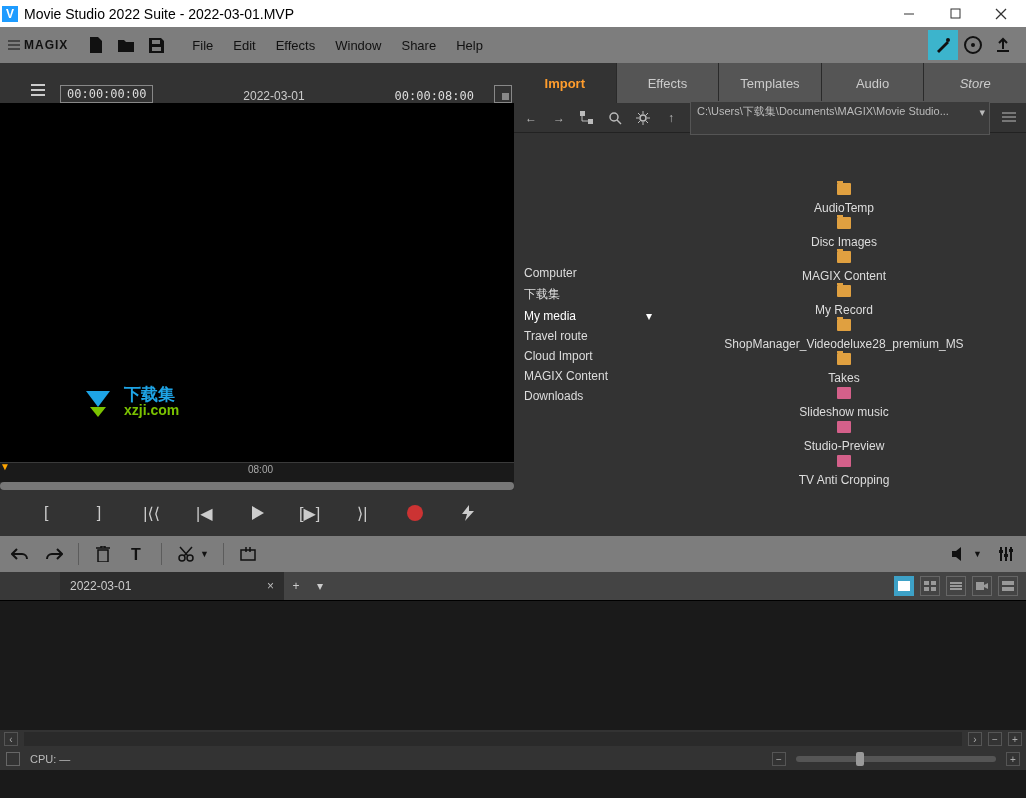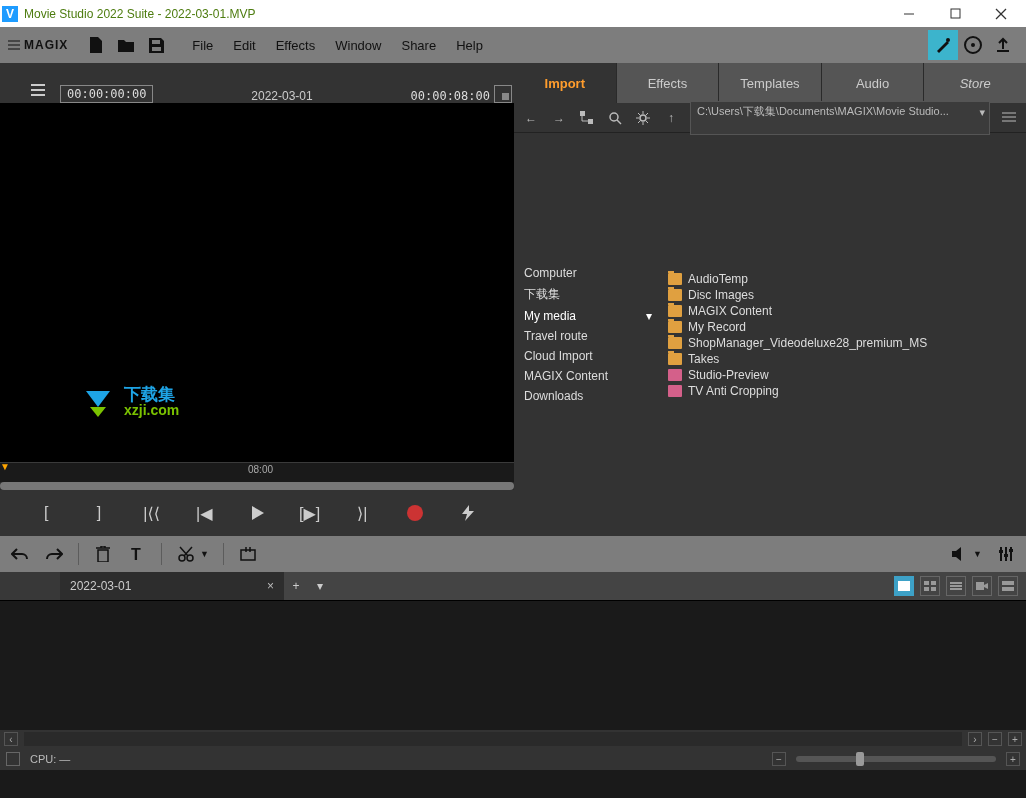--- a/index.html
+++ b/index.html
@@ -1,21 +1,21 @@
 <!DOCTYPE html>
 <html><head>
 <meta charset="utf-8">
 <style>
 * { margin: 0; padding: 0; box-sizing: border-box; font-family: "Segoe UI", Arial, sans-serif; }
 body { width: 1026px; height: 798px; background: #1a1a1a; color: #bbb; font-size: 12px; overflow: hidden; }
 
 
 .titlebar { height: 27px; background: #fff; display: flex; align-items: center; padding: 0 2px; }
 .titlebar .app-ico { width: 16px; height: 16px; background: #1e9cff; color: #fff; font-weight: bold; font-size: 12px; text-align: center; line-height: 16px; margin-right: 6px; }
-.titlebar .title { color: #4d7c0f; font-size: 12px; flex: 1; }
+.titlebar .title { color: #000000; font-size: 14px; flex: 1; }
 .titlebar .win-btns { display: flex; }
 .titlebar .win-btn { width: 46px; height: 27px; display: flex; align-items: center; justify-content: center; color: #333; }
 
 
 .menubar { height: 36px; background: #7d7d7d; display: flex; align-items: center; padding: 0 8px; color: #111; }
 .brand { font-weight: 600; letter-spacing: 1px; font-size: 12px; margin-right: 18px; display:flex; align-items:center; gap:4px;}
 .menubar .ico-btn { width: 20px; height: 20px; margin-right: 10px; display: flex; align-items: center; justify-content: center; color: #111; }
 .menubar .menus { display: flex; gap: 4px; margin-left: 8px; }
 .menubar .menu { padding: 4px 8px; color: #111; font-size: 13px; }
 .menubar .spacer { flex: 1; }
@@ -24,21 +24,21 @@
 
 
 .content { display: flex; height: 473px; }
 
 
 .preview { width: 514px; background: #000; display:flex; flex-direction:column; }
 .preview-top { height: 40px; background: #333; display:flex; align-items:flex-end; color:#ccc;padding-left:20px; }
 .hamburger { width: 36px; height:26px; display:flex; align-items:center; justify-content:center; }
 .tc-box { border:1px solid #888; padding:1px 6px; font-family: monospace; font-size:12px; color:#ddd; margin-left:4px; }
 .preview-top .proj-name { flex:1; text-align:center; font-size:12px; }
-.dur { font-family: monospace; font-size:12px; color:#ddd; margin-right: 4px; }
+.dur { font-family: monospace; font-size:12px; color:#ddd; margin-right: 20px; }
 .full-ico { width:18px; height:18px; border:1px solid #888; margin-right:2px; display:flex; }
 .full-ico::after{content:""; width:7px; height:7px; background:#888; margin:auto 2px 2px auto;}
 .preview-view { flex:1; background:#000; position:relative; }
 .watermark { position:absolute; left:80px; top:280px; display:flex; align-items:center; gap:8px; }
 .wm-arrow { width:36px; height:36px; }
 .wm-txt{ line-height:1; }
 .wm-txt .cn{ color:#1ea4e6; font-size:17px; font-weight:bold; }
 .wm-txt .url{ color:#7bc300; font-size:14px; font-weight:bold; }
 .preview-scrub { height: 20px; background:#1a1a1a; border-top:1px solid #3a3a3a; position:relative; }
 .scrub-mark { position:absolute; left:0; top:-2px; color:#ffa500; font-size:10px;}
@@ -57,21 +57,21 @@
 .ptab.last{border-right:none;font-style:italic;}
 .panel-tools { height:30px; background:#333; display:flex; align-items:center; gap:10px; padding:0 8px; border-bottom:1px solid #222;}
 .ptool { width:18px; height:18px; display:flex; align-items:center; justify-content:center; color:#bbb; }
 .path-dd{ flex:1; height:34px; background:#3b3b3b; border:1px solid #555; color:#bbb; font-size:11px; padding:0 18px 0 6px; position:relative; line-height:18px; overflow:hidden; white-space:nowrap; }
 .path-dd::after{content:"▾"; position:absolute; right:4px; top:1px; color:#bbb;}
 .panel-body { flex:1; display:flex; background:#333;align-items:center; }
 .tree { width:148px; padding: 4px 0; }
 .tree-item { padding: 3px 10px; font-size:12px; color:#ddd; display:flex; align-items:center; justify-content:space-between;}
 .tree-item.sel { color:#fff; }
 .file-list { flex:1; padding: 2px 0; }
-.file-item { display:flex; align-items:center; gap:6px; padding:1px 6px; font-size:12px; color:#ddd; }
+.file-item { display:flex; align-items:center; gap:6px; padding:1px 6px; font-size:12px; color:#ddd;flex-direction:column; }
 .fico { width:14px; height:12px; background:#e0a040; border-radius:1px; position:relative; flex-shrink:0;}
 .fico.fld::before{content:""; position:absolute; top:-2px; left:0; width:6px; height:2px; background:#e0a040;}
 .fico.pink{ background:#d4608a;}
 .fico.pink::before{display:none;}
 
 
 .toolbar { height:36px; background:#7d7d7d; display:flex; align-items:center; padding:0 10px; gap:14px; }
 .tb-sep{ width:1px; height:22px; background:#5c5c5c;}
 .tb-ico{ width:20px; height:20px; display:flex; align-items:center; justify-content:center; color:#111; }
 
@@ -325,20 +325,24 @@
         <div class="file-item">
             <div class="fico fld"></div>
             <span>ShopManager_Videodeluxe28_premium_MS</span>
           </div>
         <div class="file-item">
             <div class="fico fld"></div>
             <span>Takes</span>
           </div>
         <div class="file-item">
             <div class="fico pink"></div>
+            <span>Slideshow music</span>
+          </div>
+        <div class="file-item">
+            <div class="fico pink"></div>
             <span>Studio-Preview</span>
           </div>
         <div class="file-item">
             <div class="fico pink"></div>
             <span>TV Anti Cropping</span>
           </div>
       </div>
     </div>
   </div>
 </div>

